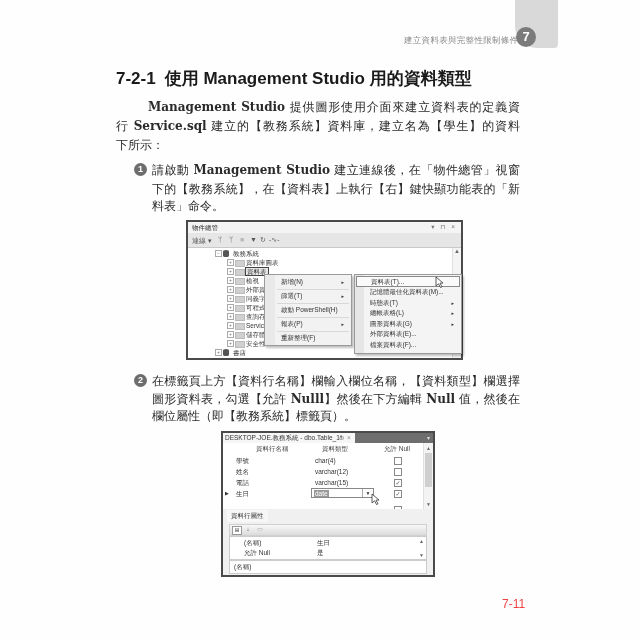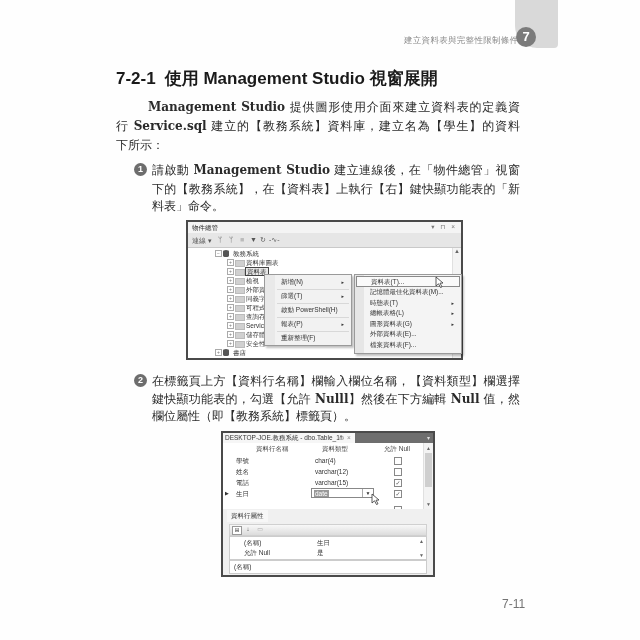--- a/index.html
+++ b/index.html
@@ -10,21 +10,21 @@
   .chap-tab{left:515px;top:0;width:43px;height:48px;background:#d9d9d9;border-bottom-left-radius:22px;border-bottom-right-radius:4px;}
   .chap-num{left:516px;top:27px;width:20px;height:20px;border-radius:50%;background:#7b7b7b;color:#fff;font-family:"Liberation Sans",sans-serif;font-weight:bold;font-size:13px;line-height:20px;text-align:center;}
   
   .heading{left:116px;top:67px;font-family:"Liberation Sans",sans-serif;font-weight:bold;font-size:17px;white-space:nowrap;color:#1a1a1a;}
   .heading .num{margin-right:9px;}
   
   .line{position:absolute;height:18px;line-height:18px;font-size:12px;white-space:nowrap;color:#2a2a2a;}
   .just{text-align:justify;text-align-last:justify;white-space:normal;overflow:hidden;}
   .b{font-weight:bold;}
   .step-icon{position:absolute;width:13px;height:13px;border-radius:50%;background:#6d6d6d;color:#fff;font-family:"Liberation Sans",sans-serif;font-weight:bold;font-size:9px;line-height:13px;text-align:center;}
-  .pageno{left:502px;top:597px;font-family:"Liberation Sans",sans-serif;font-size:12px;color:#737373;}
+  .pageno{left:502px;top:597px;font-family:"Liberation Sans",sans-serif;font-size:12px;color:#ef4444;}
 
   
   .ss{position:absolute;font-family:"Liberation Sans",sans-serif;font-size:6.5px;color:#333;box-sizing:border-box;}
   .shot1{left:186px;top:220px;width:277px;height:140px;border:2px solid #4a4a4a;background:#efefef;}
   .s1-title{left:0;top:0;right:0;height:11px;background:#f4f4f4;}
   .s1-title span.t{position:absolute;left:4px;top:2px;}
   .s1-ctrl{position:absolute;right:4px;top:1px;color:#777;letter-spacing:2px;}
   .s1-tool{left:0;top:11px;right:0;height:14px;background:#e6e6e6;border-bottom:1px solid #c9c9c9;}
   .s1-tool .ti{position:absolute;top:3px;color:#555;font-size:7px;}
   .s1-tree{left:0;top:26px;right:0;bottom:0;background:#fff;}
@@ -83,21 +83,21 @@
   .pdesc span{position:absolute;left:4px;}
 </style>
 </head>
 <body>
 
 <div class="abs chap-title">建立資料表與完整性限制條件</div>
 <div class="abs chap-tab"></div>
 <div class="abs chap-num">7</div>
 
 <div class="abs heading">
-  <span class="num">7-2-1</span><span>使用 Management Studio 視窗展開</span>
+  <span class="num">7-2-1</span><span>使用 Management Studio 用的資料類型</span>
 </div>
 
 <div class="line just" style="left:148px;top:98px;width:372px;">
   <span class="b">Management Studio</span><span> 提供圖形使用介面來建立資料表的定義資料，例如：在執</span>
 </div>
 <div class="line just" style="left:116px;top:117px;width:404px;">
   <span>行 </span><span class="b">Service.sql</span><span> 建立的【教務系統】資料庫，建立名為【學生】的資料表，其步驟如</span>
 </div>
 <div class="line" style="left:116px;top:136px;">下所示：</div>
 
@@ -244,21 +244,21 @@
   </div>
 
   <svg class="cursor" style="left:247px;top:54px;" width="9" height="12" viewBox="0 0 9 12">
     <path d="M1 1 L1 10 L3.5 7.8 L5.5 11.5 L7 10.8 L5 7.2 L8 7 Z" fill="#fff" stroke="#333" stroke-width="0.8"></path>
   </svg>
 </div>
 
 <div class="step-icon" style="left:134px;top:374px;">2</div>
 <div class="line just" style="left:152px;top:372px;width:368px;"><span>在標籤頁上方【資料行名稱】欄輸入欄位名稱，【資料類型】欄選擇欄位使</span></div>
 <div class="line just" style="left:152px;top:390px;width:368px;">
-  <span>鍵快顯功能表的，勾選【允許 </span><span class="b">Nulll</span><span>】然後在下方編輯 </span><span class="b">Null</span><span> 值，然後在下方編輯</span>
+  <span>圖形資料表，勾選【允許 </span><span class="b">Nulll</span><span>】然後在下方編輯 </span><span class="b">Null</span><span> 值，然後在下方編輯</span>
 </div>
 <div class="line" style="left:152px;top:407px;">欄位屬性（即【教務系統】標籤頁）。</div>
 
 <div class="ss shot2">
   <div class="abs s2-tabstrip">
     <div class="s2-tab">
       <span class="tt">DESKTOP-JOE.教務系統 - dbo.Table_1*</span>
       <span class="pin">⊕</span>
       <span class="cls">×</span>
     </div>

